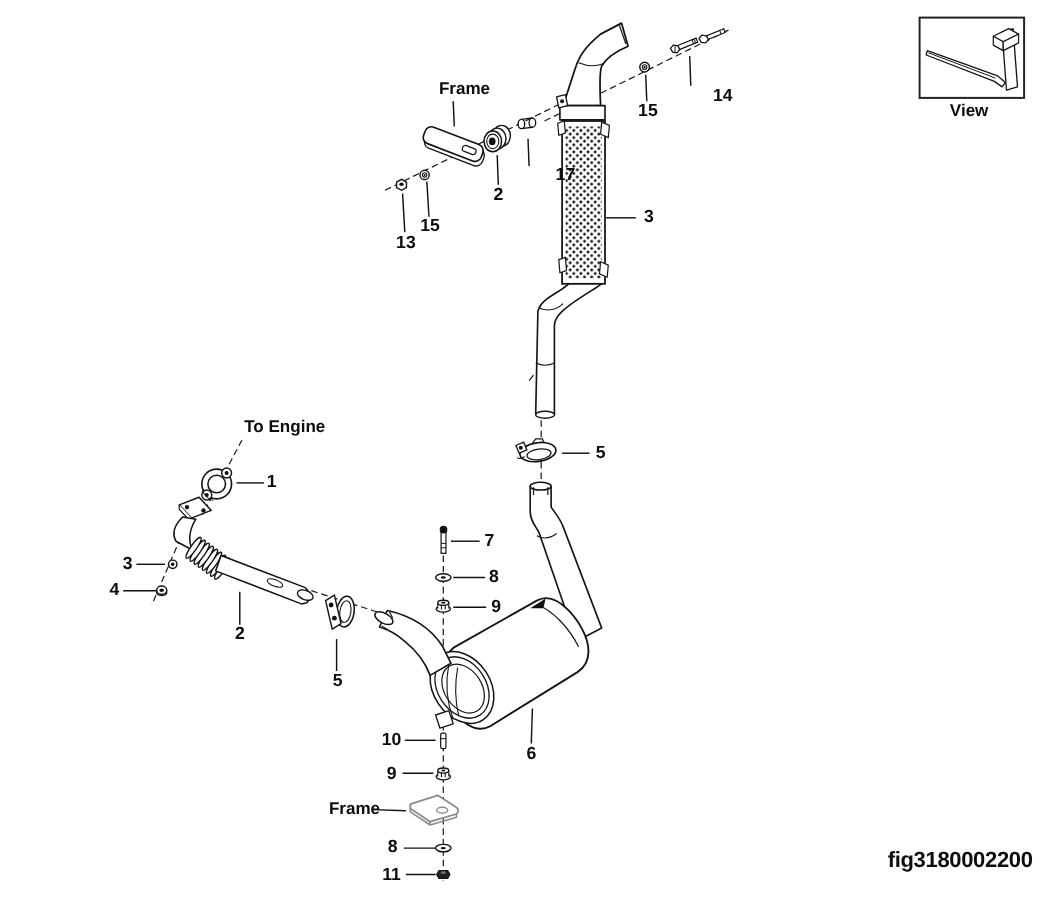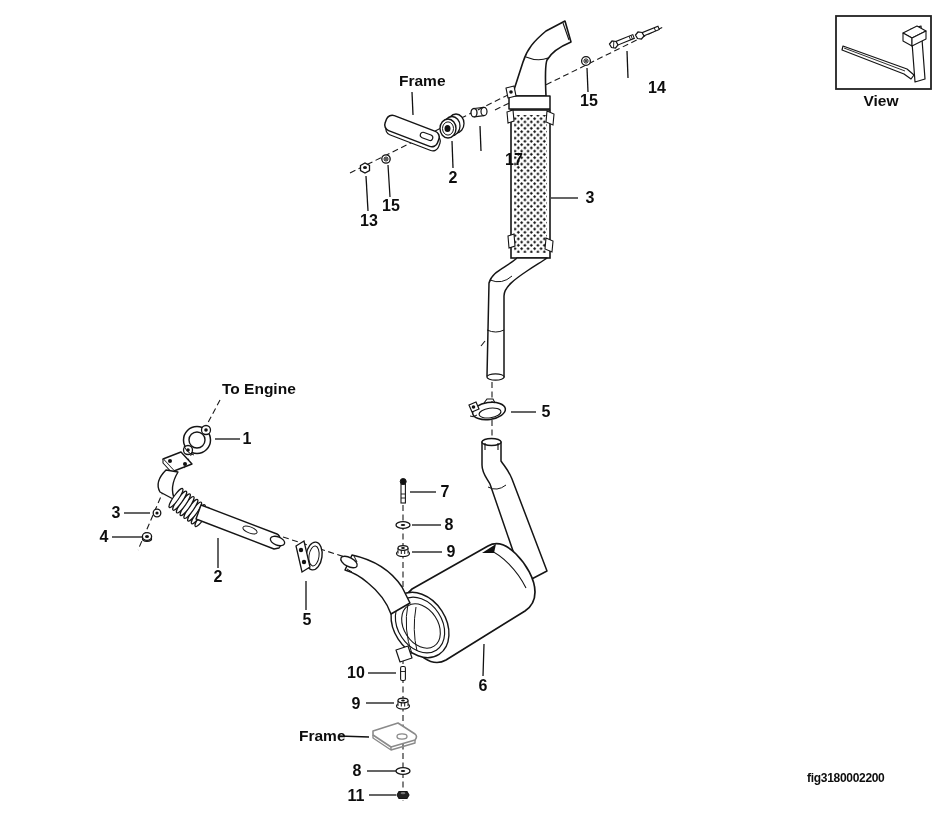--- a/index.html
+++ b/index.html
@@ -6,21 +6,21 @@
   .stage{
     position:relative;width:948px;height:815px;background:#fff;overflow:hidden;
     font-family:"Liberation Sans",sans-serif;color:#0d0d0d;
   }
   .stage svg{position:absolute;left:0;top:0;}
   .lbl{
     position:absolute;font-weight:bold;font-size:16px;line-height:1;
     white-space:nowrap;color:#0d0d0d;letter-spacing:0;text-align:center;
   }
   .ctr{transform:translate(-50%,-50%);}
-  .fig-id{font-size:12px;letter-spacing:-0.3px;}
+  .fig-id{font-size:20px;letter-spacing:-0.3px;}
   .ann{font-size:15.5px;}
 </style>
 </head>
 <body>
 
 <div class="stage">
 
 <svg width="948" height="815" viewBox="0 0 948 815">
   <defs>
     <pattern id="mesh" width="6.5" height="6.5" patternUnits="userSpaceOnUse">

